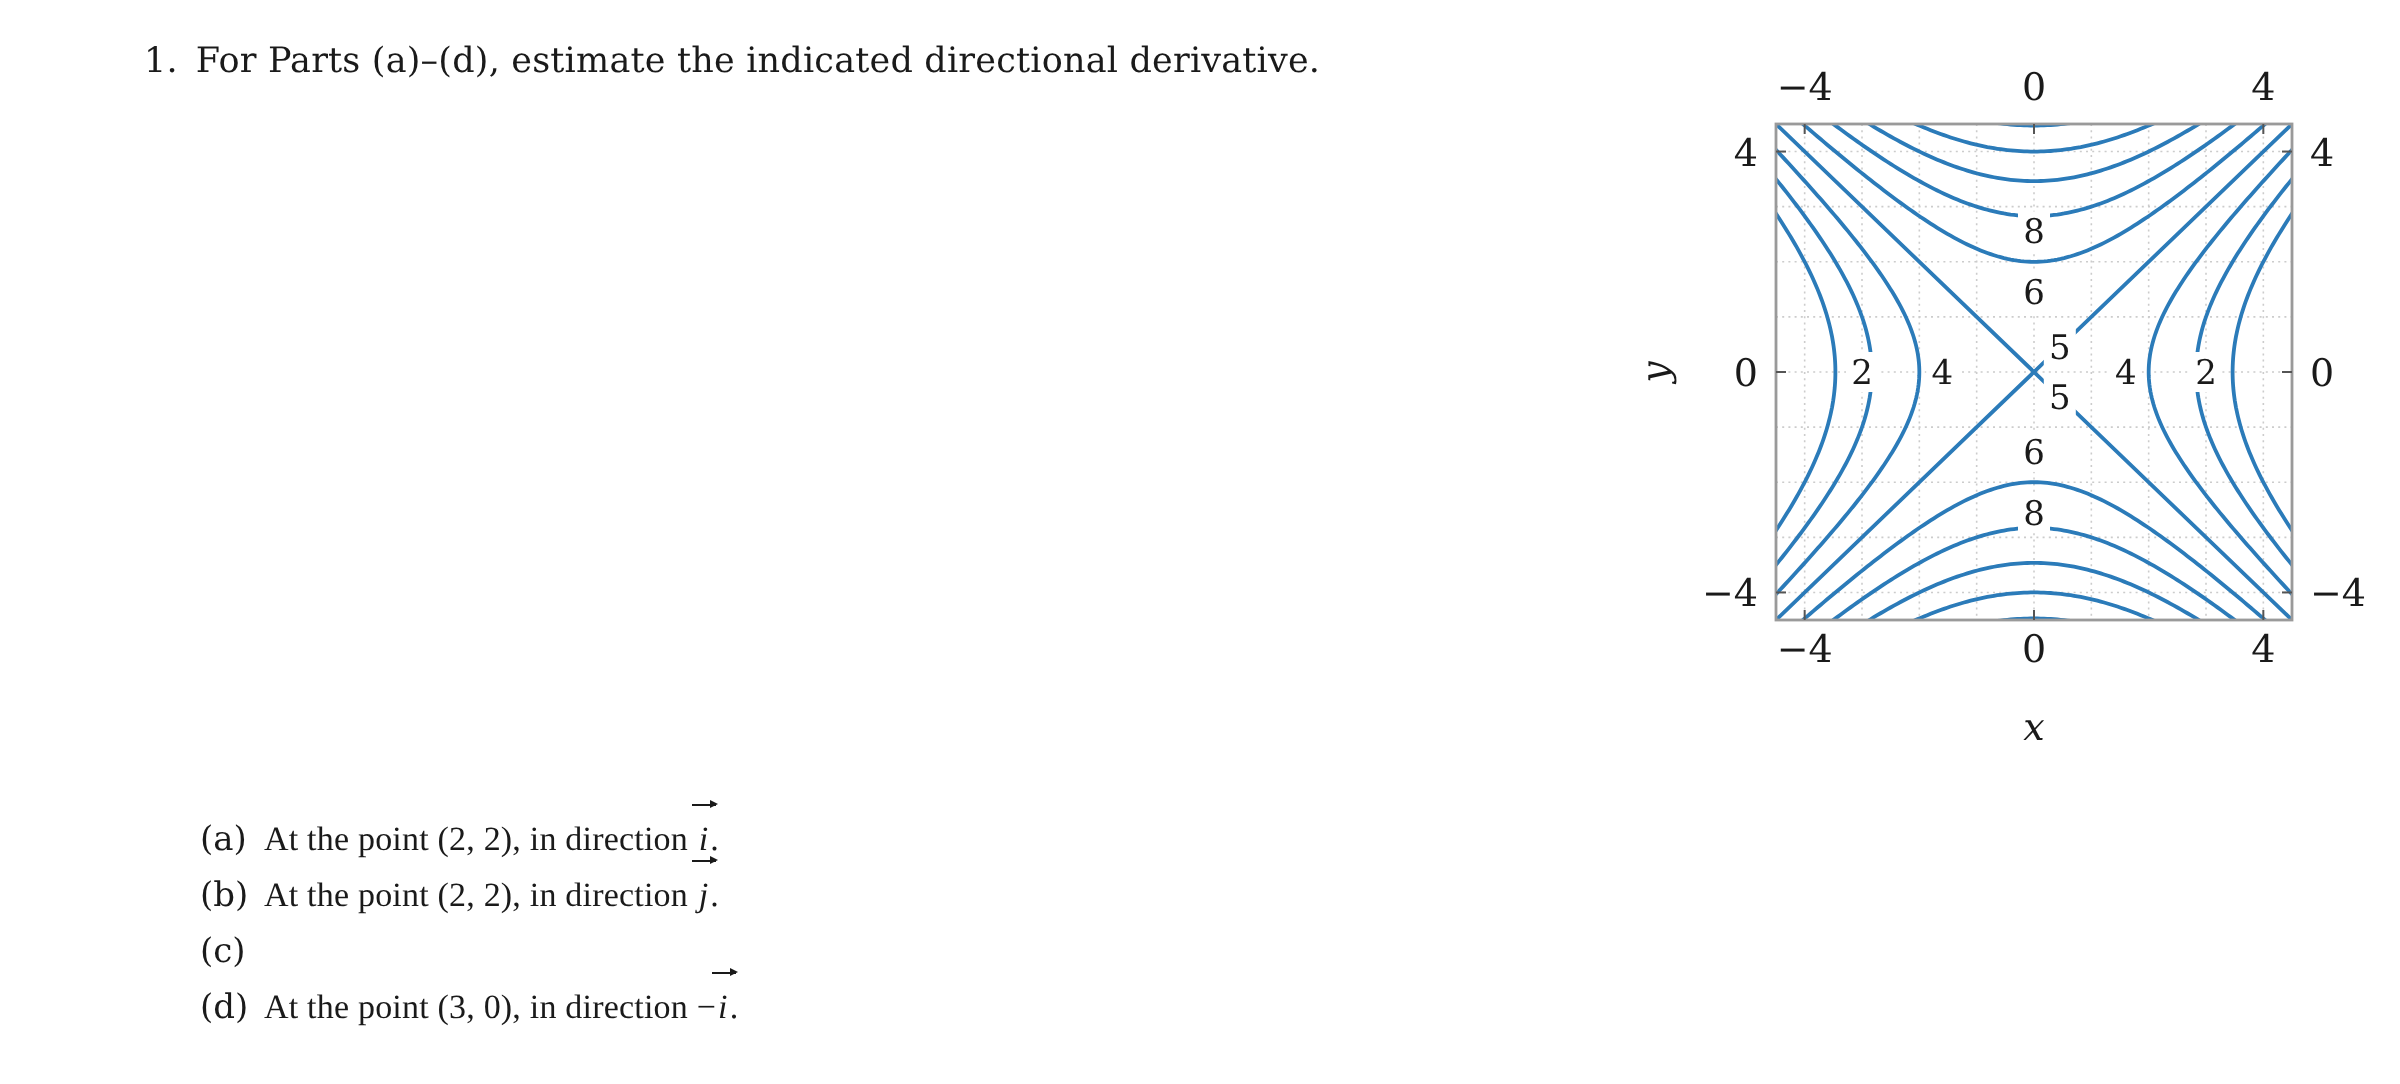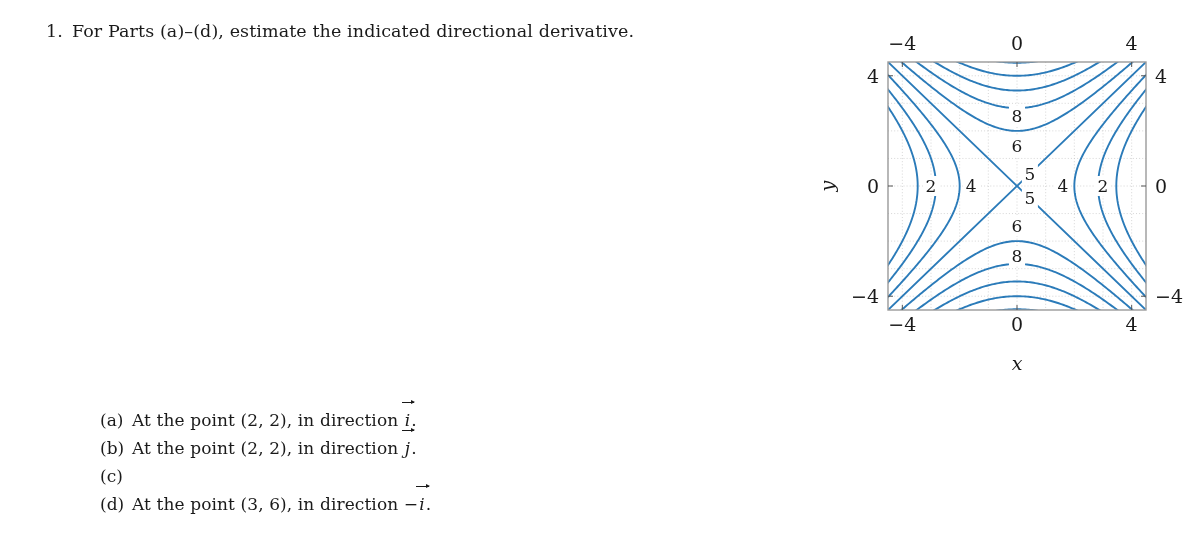--- a/index.html
+++ b/index.html
@@ -13,21 +13,21 @@
     height: 542px;
     position: relative;
     overflow: hidden;
     font-family: "DejaVu Serif", "Liberation Serif", serif;
     color: #1a1a1a;
   }
 
   
   #problem-statement {
     position: absolute;
-    left: 46px;
+    left: 72px;
     top: 21px;
     font-size: 17.5px;
     white-space: nowrap;
     letter-spacing: 0.1px;
   }
   #problem-statement .num { margin-right: 9px; }
 
   
   #parts-list {
     position: absolute;
@@ -39,21 +39,21 @@
     display: flex;
     align-items: baseline;
     height: 28px;
     white-space: nowrap;
   }
   .part-label {
     width: 32px;
     flex: 0 0 32px;
     text-align: left;
   }
-  .part-text { letter-spacing: 0.1px; }
+  .part-text { letter-spacing: 0.1px; font-family: Liberation Serif, serif; }
 
   
   .vec {
     position: relative;
     display: inline-block;
     font-style: italic;
     padding: 0 1px;
   }
   .vec::after {
     content: "";
@@ -120,21 +120,21 @@
     </div>
     <div class="part-row">
       <span class="part-label">(b)</span>
       <span class="part-text"><span>At the point (2, 2), in direction </span><span class="vec">j</span><span>.</span></span>
     </div>
     <div class="part-row">
       <span class="part-label">(c)</span>
     </div>
     <div class="part-row">
       <span class="part-label">(d)</span>
-      <span class="part-text"><span>At the point (3, 6), in direction </span><span>−</span><span class="vec">i</span><span>.</span></span>
+      <span class="part-text"><span>At the point (3, 0), in direction </span><span>−</span><span class="vec">i</span><span>.</span></span>
     </div>
   </div>
 
 <div id="figure">
   <svg id="plot-svg" width="400" height="370" viewBox="0 0 400 370">
       <defs>
         <clipPath id="plotclip">
           <rect x="98" y="48" width="258" height="248"></rect>
         </clipPath>
       </defs>

